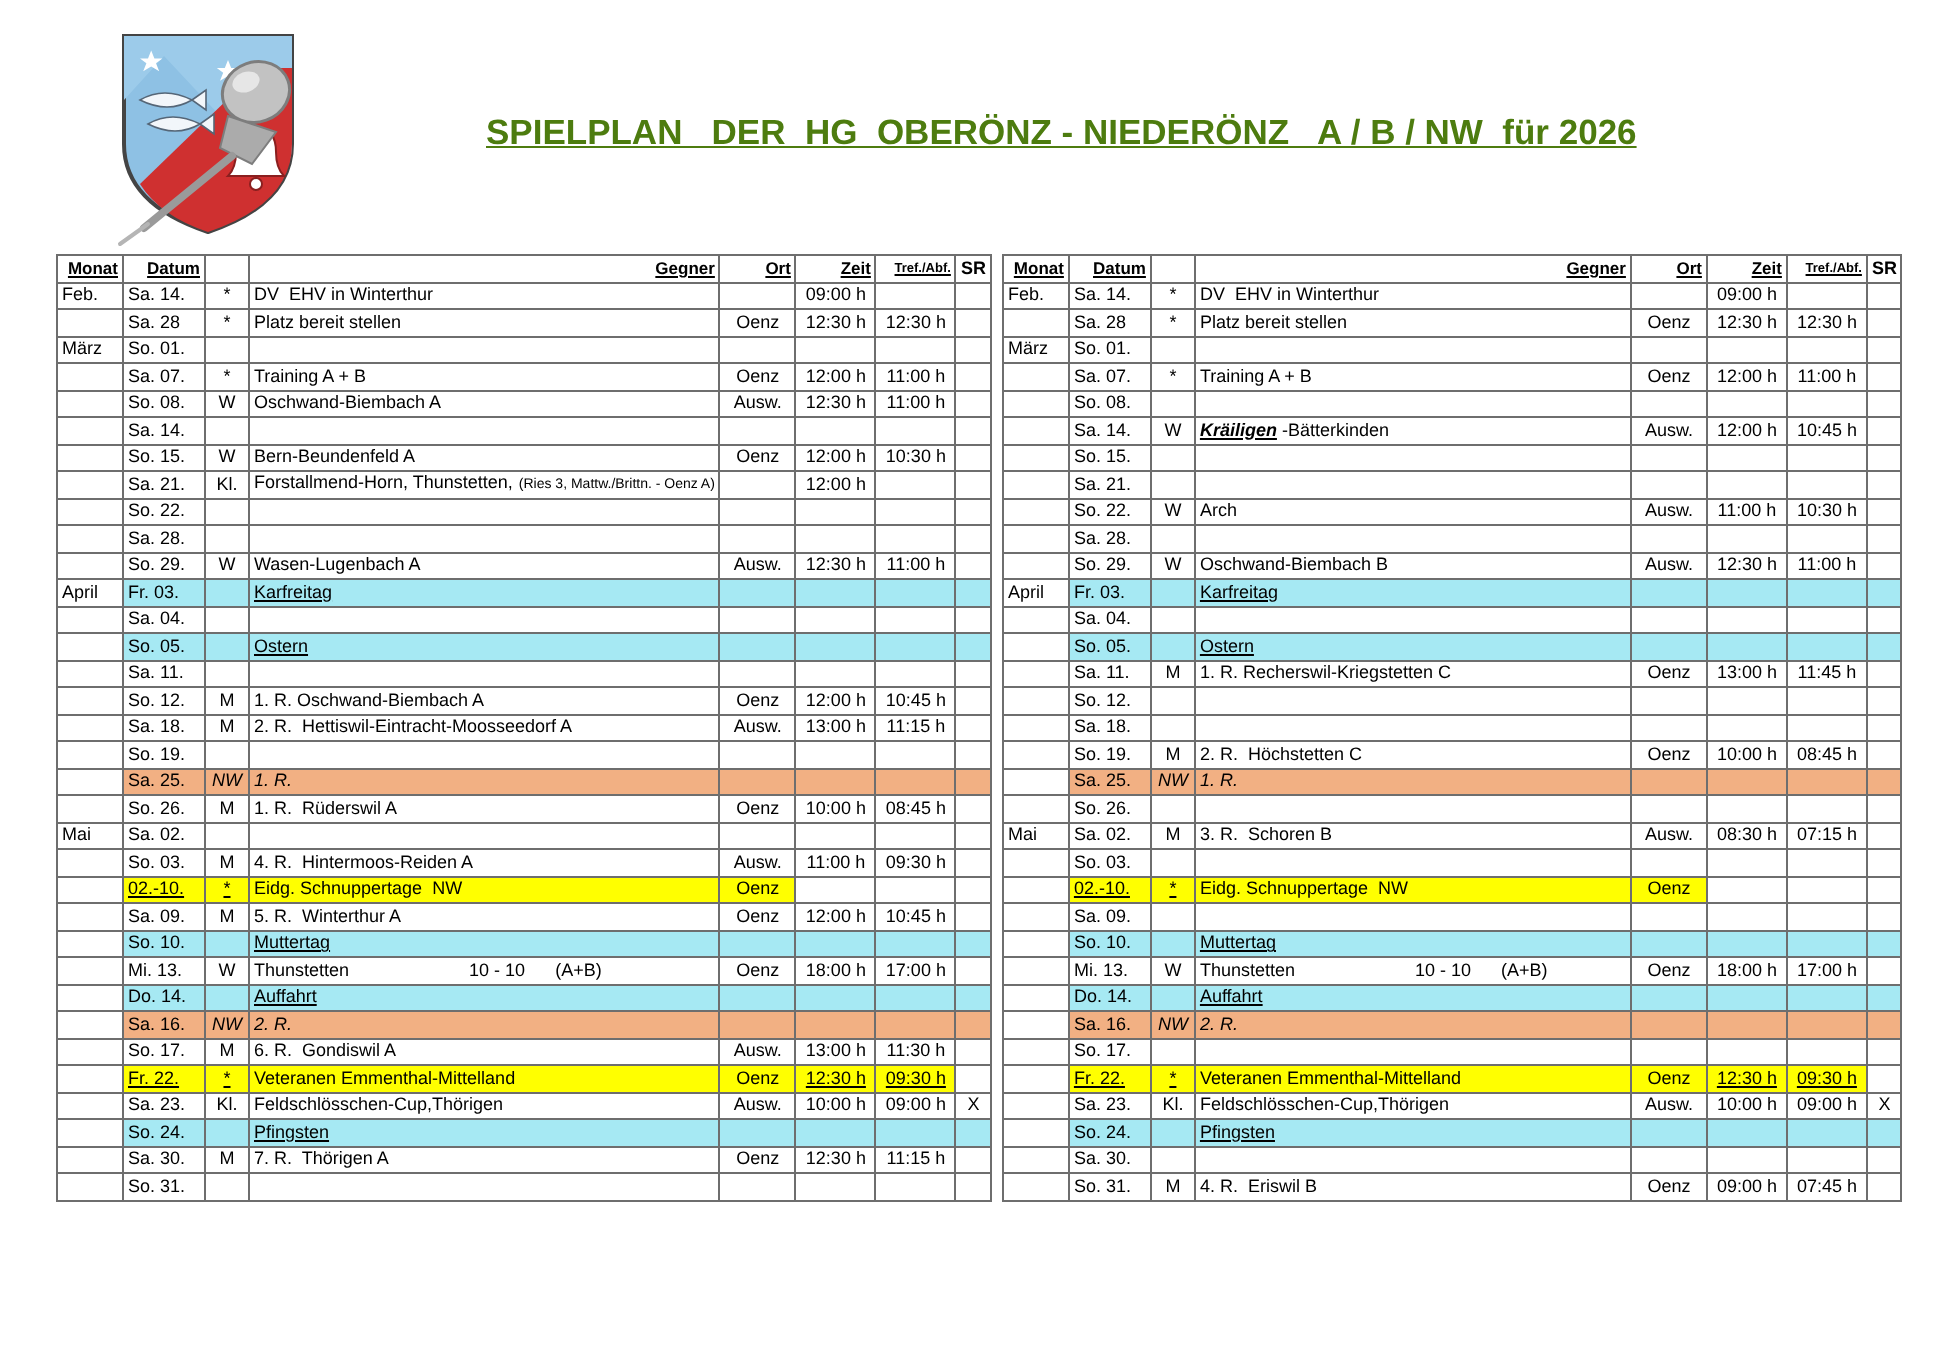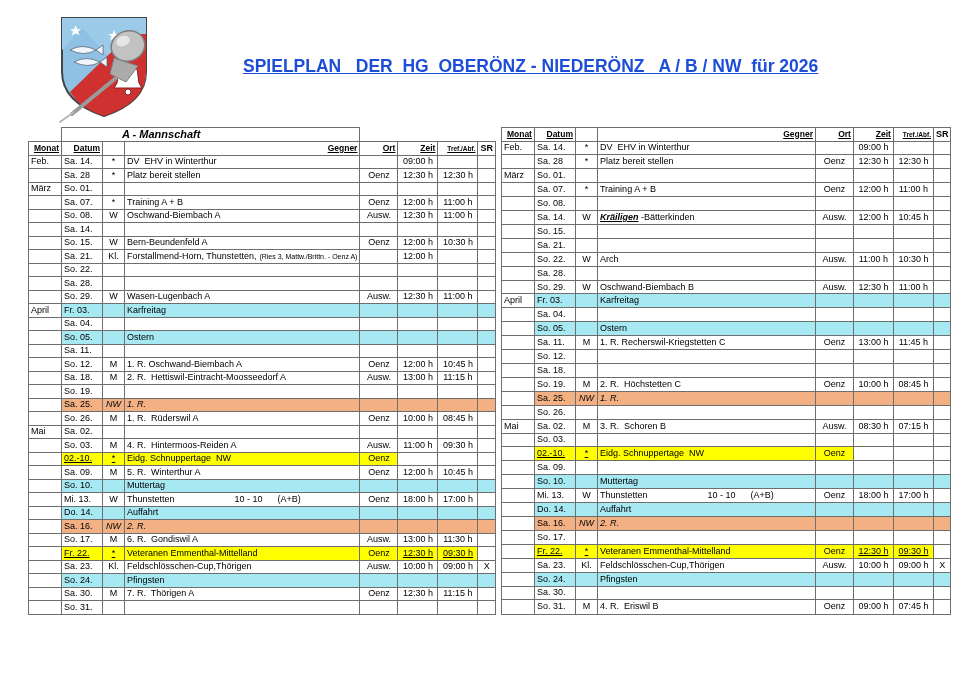--- a/index.html
+++ b/index.html
@@ -1,21 +1,21 @@
 <!DOCTYPE html>
 <html style="--holiday_bg: #a6e9f3; --nw_bg: #f2b083; --special_bg: #ffff00; --special_text: #ff0000;"><head>
 <meta charset="utf-8">
 <style>
   * { margin:0; padding:0; box-sizing:border-box; }
   html,body { width:970px; height:686px; background:#ffffff; font-family:"Liberation Sans", sans-serif; position:relative; overflow:hidden; }
 
   .page-title {
     position:absolute; left:243px; top:56px;
     font-size:17.5px; font-weight:bold; text-decoration:underline;
-    white-space:pre; color:#1d4ed8;
+    white-space:pre; color:#4d7c0f;
   }
 
   .crest { position:absolute; left:30px; top:10px; width:150px; height:114px; }
 
   .tables { position:absolute; left:28px; top:127px; display:flex; gap:5px; }
 
   table.schedule { border-collapse:collapse; table-layout:fixed; }
   .schedule td, .schedule th {
     border:1px solid #6e6e6e;
     font-size:9px; height:13.5px; line-height:11px;
@@ -40,21 +40,21 @@
   .col-ort   { width:38px; text-align:center; }
   .col-zeit  { width:40px; text-align:center; }
   .col-tref  { width:40px; text-align:center; }
   .col-sr    { width:16px; text-align:center; }
 
   td.col-code { text-align:center; }
   td.col-ort, td.col-zeit, td.col-tref, td.col-sr { text-align:center; }
 
   .bold { font-weight:bold; }
   .italic { font-style:italic; }
-  .center { text-align:left; }
+  .center { text-align:left;text-decoration:underline; }
   .red { color:var(--special_text);text-decoration:underline; }
   .bg-holiday { background:var(--holiday_bg); }
   .bg-nw { background:var(--nw_bg); }
   .bg-special { background:var(--special_bg); }
   .note { font-size:7px; margin-left:3px; }
   .em-underline { font-weight:bold; font-style:italic; text-decoration:underline; }
 </style>
 </head>
 <body>
 
@@ -85,392 +85,20 @@
     <ellipse cx="93" cy="31" rx="7" ry="5" fill="#e6e6e6" transform="rotate(-20 93 31)"></ellipse>
     <path d="M84,48 L108,56 L96,72 L80,64 z" fill="#ababab" stroke="#7d7d7d" stroke-width="1"></path>
     <line x1="86" y1="68" x2="42" y2="104" stroke="#9a9a9a" stroke-width="4" stroke-linecap="round"></line>
     <line x1="44" y1="102" x2="30" y2="112" stroke="#b5b5b5" stroke-width="2" stroke-linecap="round"></line>
   </g>
 </svg>
 
 <div class="page-title">SPIELPLAN   DER  HG  OBERÖNZ - NIEDERÖNZ   A / B / NW  für 2026</div>
 
 <div class="tables">
-
-  <table class="schedule">
-    <colgroup>
-      <col class="col-monat">
-        <col class="col-datum">
-        <col class="col-code">
-        <col class="col-gegner">
-      <col class="col-ort">
-        <col class="col-zeit">
-        <col class="col-tref">
-        <col class="col-sr">
-    </colgroup>
-    <thead>
-      <tr class="band-row">
-        <td class="noborder"></td>
-        <td class="band" colspan="3">A - Mannschaft</td>
-        <td class="noborder" colspan="4"></td>
-      </tr>
-      <tr class="head-row">
-        <th class="col-monat">Monat</th>
-        <th class="col-datum">Datum</th>
-        <th class="col-code"></th>
-        <th class="col-gegner gegner-head">Gegner</th>
-        <th class="col-ort">Ort</th>
-        <th class="col-zeit">Zeit</th>
-        <th class="col-tref tref-head">Tref./Abf.</th>
-        <th class="col-sr sr-head">SR</th>
-      </tr>
-    </thead>
-    <tbody>
-        <tr>
-          <td class="col-monat bold">Feb.</td>
-          <td class="col-datum bold">Sa. 14.</td>
-          <td class="col-code bold">*</td>
-          <td class="col-gegner"><span>DV  EHV in Winterthur</span></td>
-          <td class="col-ort"></td>
-          <td class="col-zeit bold">09:00 h</td>
-          <td class="col-tref"></td>
-          <td class="col-sr"></td>
-        </tr>
-        <tr>
-          <td class="col-monat bold"></td>
-          <td class="col-datum bold">Sa. 28</td>
-          <td class="col-code bold">*</td>
-          <td class="col-gegner"><span>Platz bereit stellen</span></td>
-          <td class="col-ort">Oenz</td>
-          <td class="col-zeit">12:30 h</td>
-          <td class="col-tref">12:30 h</td>
-          <td class="col-sr"></td>
-        </tr>
-        <tr>
-          <td class="col-monat bold">März</td>
-          <td class="col-datum bold">So. 01.</td>
-          <td class="col-code bold"></td>
-          <td class="col-gegner"><span></span></td>
-          <td class="col-ort"></td>
-          <td class="col-zeit"></td>
-          <td class="col-tref"></td>
-          <td class="col-sr"></td>
-        </tr>
-        <tr>
-          <td class="col-monat bold"></td>
-          <td class="col-datum bold">Sa. 07.</td>
-          <td class="col-code bold">*</td>
-          <td class="col-gegner"><span>Training A + B</span></td>
-          <td class="col-ort">Oenz</td>
-          <td class="col-zeit">12:00 h</td>
-          <td class="col-tref">11:00 h</td>
-          <td class="col-sr"></td>
-        </tr>
-        <tr>
-          <td class="col-monat bold"></td>
-          <td class="col-datum bold">So. 08.</td>
-          <td class="col-code bold">W</td>
-          <td class="col-gegner"><span>Oschwand-Biembach A</span></td>
-          <td class="col-ort">Ausw.</td>
-          <td class="col-zeit">12:30 h</td>
-          <td class="col-tref">11:00 h</td>
-          <td class="col-sr"></td>
-        </tr>
-        <tr>
-          <td class="col-monat bold"></td>
-          <td class="col-datum bold">Sa. 14.</td>
-          <td class="col-code bold"></td>
-          <td class="col-gegner"><span></span></td>
-          <td class="col-ort"></td>
-          <td class="col-zeit"></td>
-          <td class="col-tref"></td>
-          <td class="col-sr"></td>
-        </tr>
-        <tr>
-          <td class="col-monat bold"></td>
-          <td class="col-datum bold">So. 15.</td>
-          <td class="col-code bold">W</td>
-          <td class="col-gegner"><span>Bern-Beundenfeld A</span></td>
-          <td class="col-ort">Oenz</td>
-          <td class="col-zeit">12:00 h</td>
-          <td class="col-tref">10:30 h</td>
-          <td class="col-sr"></td>
-        </tr>
-        <tr>
-          <td class="col-monat bold"></td>
-          <td class="col-datum bold">Sa. 21.</td>
-          <td class="col-code bold">Kl.</td>
-          <td class="col-gegner"><span>Forstallmend-Horn, Thunstetten,</span><span class="note">(Ries 3, Mattw./Brittn. - Oenz A)</span></td>
-          <td class="col-ort"></td>
-          <td class="col-zeit">12:00 h</td>
-          <td class="col-tref"></td>
-          <td class="col-sr"></td>
-        </tr>
-        <tr>
-          <td class="col-monat bold"></td>
-          <td class="col-datum bold">So. 22.</td>
-          <td class="col-code bold"></td>
-          <td class="col-gegner"><span></span></td>
-          <td class="col-ort"></td>
-          <td class="col-zeit"></td>
-          <td class="col-tref"></td>
-          <td class="col-sr"></td>
-        </tr>
-        <tr>
-          <td class="col-monat bold"></td>
-          <td class="col-datum bold">Sa. 28.</td>
-          <td class="col-code bold"></td>
-          <td class="col-gegner"><span></span></td>
-          <td class="col-ort"></td>
-          <td class="col-zeit"></td>
-          <td class="col-tref"></td>
-          <td class="col-sr"></td>
-        </tr>
-        <tr>
-          <td class="col-monat bold"></td>
-          <td class="col-datum bold">So. 29.</td>
-          <td class="col-code bold">W</td>
-          <td class="col-gegner"><span>Wasen-Lugenbach A</span></td>
-          <td class="col-ort">Ausw.</td>
-          <td class="col-zeit">12:30 h</td>
-          <td class="col-tref">11:00 h</td>
-          <td class="col-sr"></td>
-        </tr>
-        <tr>
-          <td class="col-monat bold">April</td>
-          <td class="col-datum bg-holiday bold">Fr. 03.</td>
-          <td class="col-code bg-holiday bold"></td>
-          <td class="col-gegner bg-holiday center bold"><span>Karfreitag</span></td>
-          <td class="col-ort bg-holiday"></td>
-          <td class="col-zeit bg-holiday"></td>
-          <td class="col-tref bg-holiday"></td>
-          <td class="col-sr bg-holiday"></td>
-        </tr>
-        <tr>
-          <td class="col-monat bold"></td>
-          <td class="col-datum bold">Sa. 04.</td>
-          <td class="col-code bold"></td>
-          <td class="col-gegner"><span></span></td>
-          <td class="col-ort"></td>
-          <td class="col-zeit"></td>
-          <td class="col-tref"></td>
-          <td class="col-sr"></td>
-        </tr>
-        <tr>
-          <td class="col-monat bold"></td>
-          <td class="col-datum bg-holiday bold">So. 05.</td>
-          <td class="col-code bg-holiday bold"></td>
-          <td class="col-gegner bg-holiday center bold"><span>Ostern</span></td>
-          <td class="col-ort bg-holiday"></td>
-          <td class="col-zeit bg-holiday"></td>
-          <td class="col-tref bg-holiday"></td>
-          <td class="col-sr bg-holiday"></td>
-        </tr>
-        <tr>
-          <td class="col-monat bold"></td>
-          <td class="col-datum bold">Sa. 11.</td>
-          <td class="col-code bold"></td>
-          <td class="col-gegner"><span></span></td>
-          <td class="col-ort"></td>
-          <td class="col-zeit"></td>
-          <td class="col-tref"></td>
-          <td class="col-sr"></td>
-        </tr>
-        <tr>
-          <td class="col-monat bold"></td>
-          <td class="col-datum bold">So. 12.</td>
-          <td class="col-code bold">M</td>
-          <td class="col-gegner"><span>1. R. Oschwand-Biembach A</span></td>
-          <td class="col-ort">Oenz</td>
-          <td class="col-zeit">12:00 h</td>
-          <td class="col-tref">10:45 h</td>
-          <td class="col-sr"></td>
-        </tr>
-        <tr>
-          <td class="col-monat bold"></td>
-          <td class="col-datum bold">Sa. 18.</td>
-          <td class="col-code bold">M</td>
-          <td class="col-gegner"><span>2. R.  Hettiswil-Eintracht-Moosseedorf A</span></td>
-          <td class="col-ort">Ausw.</td>
-          <td class="col-zeit">13:00 h</td>
-          <td class="col-tref">11:15 h</td>
-          <td class="col-sr"></td>
-        </tr>
-        <tr>
-          <td class="col-monat bold"></td>
-          <td class="col-datum bold">So. 19.</td>
-          <td class="col-code bold"></td>
-          <td class="col-gegner"><span></span></td>
-          <td class="col-ort"></td>
-          <td class="col-zeit"></td>
-          <td class="col-tref"></td>
-          <td class="col-sr"></td>
-        </tr>
-        <tr>
-          <td class="col-monat bold"></td>
-          <td class="col-datum bg-nw bold">Sa. 25.</td>
-          <td class="col-code bg-nw bold italic">NW</td>
-          <td class="col-gegner bg-nw bold italic"><span>1. R.</span></td>
-          <td class="col-ort bg-nw"></td>
-          <td class="col-zeit bg-nw"></td>
-          <td class="col-tref bg-nw"></td>
-          <td class="col-sr bg-nw"></td>
-        </tr>
-        <tr>
-          <td class="col-monat bold"></td>
-          <td class="col-datum bold">So. 26.</td>
-          <td class="col-code bold">M</td>
-          <td class="col-gegner"><span>1. R.  Rüderswil A</span></td>
-          <td class="col-ort">Oenz</td>
-          <td class="col-zeit">10:00 h</td>
-          <td class="col-tref">08:45 h</td>
-          <td class="col-sr"></td>
-        </tr>
-        <tr>
-          <td class="col-monat bold">Mai</td>
-          <td class="col-datum bold">Sa. 02.</td>
-          <td class="col-code bold"></td>
-          <td class="col-gegner"><span></span></td>
-          <td class="col-ort"></td>
-          <td class="col-zeit"></td>
-          <td class="col-tref"></td>
-          <td class="col-sr"></td>
-        </tr>
-        <tr>
-          <td class="col-monat bold"></td>
-          <td class="col-datum bold">So. 03.</td>
-          <td class="col-code bold">M</td>
-          <td class="col-gegner"><span>4. R.  Hintermoos-Reiden A</span></td>
-          <td class="col-ort">Ausw.</td>
-          <td class="col-zeit">11:00 h</td>
-          <td class="col-tref">09:30 h</td>
-          <td class="col-sr"></td>
-        </tr>
-        <tr>
-          <td class="col-monat bold"></td>
-          <td class="col-datum bg-special bold red">02.-10.</td>
-          <td class="col-code bg-special bold red">*</td>
-          <td class="col-gegner bg-special bold"><span>Eidg. Schnuppertage  NW</span></td>
-          <td class="col-ort bg-special">Oenz</td>
-          <td class="col-zeit red"></td>
-          <td class="col-tref red"></td>
-          <td class="col-sr"></td>
-        </tr>
-        <tr>
-          <td class="col-monat bold"></td>
-          <td class="col-datum bold">Sa. 09.</td>
-          <td class="col-code bold">M</td>
-          <td class="col-gegner"><span>5. R.  Winterthur A</span></td>
-          <td class="col-ort">Oenz</td>
-          <td class="col-zeit">12:00 h</td>
-          <td class="col-tref">10:45 h</td>
-          <td class="col-sr"></td>
-        </tr>
-        <tr>
-          <td class="col-monat bold"></td>
-          <td class="col-datum bg-holiday bold">So. 10.</td>
-          <td class="col-code bg-holiday bold"></td>
-          <td class="col-gegner bg-holiday center bold"><span>Muttertag</span></td>
-          <td class="col-ort bg-holiday"></td>
-          <td class="col-zeit bg-holiday"></td>
-          <td class="col-tref bg-holiday"></td>
-          <td class="col-sr bg-holiday"></td>
-        </tr>
-        <tr>
-          <td class="col-monat bold"></td>
-          <td class="col-datum bold">Mi. 13.</td>
-          <td class="col-code bold">W</td>
-          <td class="col-gegner"><span>Thunstetten                        10 - 10      (A+B)</span></td>
-          <td class="col-ort">Oenz</td>
-          <td class="col-zeit">18:00 h</td>
-          <td class="col-tref">17:00 h</td>
-          <td class="col-sr"></td>
-        </tr>
-        <tr>
-          <td class="col-monat bold"></td>
-          <td class="col-datum bg-holiday bold">Do. 14.</td>
-          <td class="col-code bg-holiday bold"></td>
-          <td class="col-gegner bg-holiday center bold"><span>Auffahrt</span></td>
-          <td class="col-ort bg-holiday"></td>
-          <td class="col-zeit bg-holiday"></td>
-          <td class="col-tref bg-holiday"></td>
-          <td class="col-sr bg-holiday"></td>
-        </tr>
-        <tr>
-          <td class="col-monat bold"></td>
-          <td class="col-datum bg-nw bold">Sa. 16.</td>
-          <td class="col-code bg-nw bold italic">NW</td>
-          <td class="col-gegner bg-nw bold italic"><span>2. R.</span></td>
-          <td class="col-ort bg-nw"></td>
-          <td class="col-zeit bg-nw"></td>
-          <td class="col-tref bg-nw"></td>
-          <td class="col-sr bg-nw"></td>
-        </tr>
-        <tr>
-          <td class="col-monat bold"></td>
-          <td class="col-datum bold">So. 17.</td>
-          <td class="col-code bold">M</td>
-          <td class="col-gegner"><span>6. R.  Gondiswil A</span></td>
-          <td class="col-ort">Ausw.</td>
-          <td class="col-zeit">13:00 h</td>
-          <td class="col-tref">11:30 h</td>
-          <td class="col-sr"></td>
-        </tr>
-        <tr>
-          <td class="col-monat bold"></td>
-          <td class="col-datum bg-special bold red">Fr. 22.</td>
-          <td class="col-code bg-special bold red">*</td>
-          <td class="col-gegner bg-special bold"><span>Veteranen Emmenthal-Mittelland</span></td>
-          <td class="col-ort bg-special">Oenz</td>
-          <td class="col-zeit bg-special red">12:30 h</td>
-          <td class="col-tref bg-special red">09:30 h</td>
-          <td class="col-sr"></td>
-        </tr>
-        <tr>
-          <td class="col-monat bold"></td>
-          <td class="col-datum bold">Sa. 23.</td>
-          <td class="col-code bold">Kl.</td>
-          <td class="col-gegner"><span>Feldschlösschen-Cup,Thörigen</span></td>
-          <td class="col-ort">Ausw.</td>
-          <td class="col-zeit">10:00 h</td>
-          <td class="col-tref">09:00 h</td>
-          <td class="col-sr">X</td>
-        </tr>
-        <tr>
-          <td class="col-monat bold"></td>
-          <td class="col-datum bg-holiday bold">So. 24.</td>
-          <td class="col-code bg-holiday bold"></td>
-          <td class="col-gegner bg-holiday center bold"><span>Pfingsten</span></td>
-          <td class="col-ort bg-holiday"></td>
-          <td class="col-zeit bg-holiday"></td>
-          <td class="col-tref bg-holiday"></td>
-          <td class="col-sr bg-holiday"></td>
-        </tr>
-        <tr>
-          <td class="col-monat bold"></td>
-          <td class="col-datum bold">Sa. 30.</td>
-          <td class="col-code bold">M</td>
-          <td class="col-gegner"><span>7. R.  Thörigen A</span></td>
-          <td class="col-ort">Oenz</td>
-          <td class="col-zeit">12:30 h</td>
-          <td class="col-tref">11:15 h</td>
-          <td class="col-sr"></td>
-        </tr>
-        <tr>
-          <td class="col-monat bold"></td>
-          <td class="col-datum bold">So. 31.</td>
-          <td class="col-code bold"></td>
-          <td class="col-gegner"><span></span></td>
-          <td class="col-ort"></td>
-          <td class="col-zeit"></td>
-          <td class="col-tref"></td>
-          <td class="col-sr"></td>
-        </tr>
-      </tbody>
-  </table>
 
   <table class="schedule">
     <colgroup>
       <col class="col-monat">
         <col class="col-datum">
         <col class="col-code">
         <col class="col-gegner">
       <col class="col-ort">
         <col class="col-zeit">
         <col class="col-tref">
@@ -525,215 +153,215 @@
           <td class="col-code bold">*</td>
           <td class="col-gegner"><span>Training A + B</span></td>
           <td class="col-ort">Oenz</td>
           <td class="col-zeit">12:00 h</td>
           <td class="col-tref">11:00 h</td>
           <td class="col-sr"></td>
         </tr>
         <tr>
           <td class="col-monat bold"></td>
           <td class="col-datum bold">So. 08.</td>
-          <td class="col-code bold"></td>
-          <td class="col-gegner"><span></span></td>
-          <td class="col-ort"></td>
-          <td class="col-zeit"></td>
-          <td class="col-tref"></td>
+          <td class="col-code bold">W</td>
+          <td class="col-gegner"><span>Oschwand-Biembach A</span></td>
+          <td class="col-ort">Ausw.</td>
+          <td class="col-zeit">12:30 h</td>
+          <td class="col-tref">11:00 h</td>
           <td class="col-sr"></td>
         </tr>
         <tr>
           <td class="col-monat bold"></td>
           <td class="col-datum bold">Sa. 14.</td>
+          <td class="col-code bold"></td>
+          <td class="col-gegner"><span></span></td>
+          <td class="col-ort"></td>
+          <td class="col-zeit"></td>
+          <td class="col-tref"></td>
+          <td class="col-sr"></td>
+        </tr>
+        <tr>
+          <td class="col-monat bold"></td>
+          <td class="col-datum bold">So. 15.</td>
           <td class="col-code bold">W</td>
-          <td class="col-gegner"><span class="em-underline">Kräiligen</span><span> -Bätterkinden</span></td>
-          <td class="col-ort">Ausw.</td>
+          <td class="col-gegner"><span>Bern-Beundenfeld A</span></td>
+          <td class="col-ort">Oenz</td>
+          <td class="col-zeit">12:00 h</td>
+          <td class="col-tref">10:30 h</td>
+          <td class="col-sr"></td>
+        </tr>
+        <tr>
+          <td class="col-monat bold"></td>
+          <td class="col-datum bold">Sa. 21.</td>
+          <td class="col-code bold">Kl.</td>
+          <td class="col-gegner"><span>Forstallmend-Horn, Thunstetten,</span><span class="note">(Ries 3, Mattw./Brittn. - Oenz A)</span></td>
+          <td class="col-ort"></td>
+          <td class="col-zeit">12:00 h</td>
+          <td class="col-tref"></td>
+          <td class="col-sr"></td>
+        </tr>
+        <tr>
+          <td class="col-monat bold"></td>
+          <td class="col-datum bold">So. 22.</td>
+          <td class="col-code bold"></td>
+          <td class="col-gegner"><span></span></td>
+          <td class="col-ort"></td>
+          <td class="col-zeit"></td>
+          <td class="col-tref"></td>
+          <td class="col-sr"></td>
+        </tr>
+        <tr>
+          <td class="col-monat bold"></td>
+          <td class="col-datum bold">Sa. 28.</td>
+          <td class="col-code bold"></td>
+          <td class="col-gegner"><span></span></td>
+          <td class="col-ort"></td>
+          <td class="col-zeit"></td>
+          <td class="col-tref"></td>
+          <td class="col-sr"></td>
+        </tr>
+        <tr>
+          <td class="col-monat bold"></td>
+          <td class="col-datum bold">So. 29.</td>
+          <td class="col-code bold">W</td>
+          <td class="col-gegner"><span>Wasen-Lugenbach A</span></td>
+          <td class="col-ort">Ausw.</td>
+          <td class="col-zeit">12:30 h</td>
+          <td class="col-tref">11:00 h</td>
+          <td class="col-sr"></td>
+        </tr>
+        <tr>
+          <td class="col-monat bold">April</td>
+          <td class="col-datum bg-holiday bold">Fr. 03.</td>
+          <td class="col-code bg-holiday bold"></td>
+          <td class="col-gegner bg-holiday center bold"><span>Karfreitag</span></td>
+          <td class="col-ort bg-holiday"></td>
+          <td class="col-zeit bg-holiday"></td>
+          <td class="col-tref bg-holiday"></td>
+          <td class="col-sr bg-holiday"></td>
+        </tr>
+        <tr>
+          <td class="col-monat bold"></td>
+          <td class="col-datum bold">Sa. 04.</td>
+          <td class="col-code bold"></td>
+          <td class="col-gegner"><span></span></td>
+          <td class="col-ort"></td>
+          <td class="col-zeit"></td>
+          <td class="col-tref"></td>
+          <td class="col-sr"></td>
+        </tr>
+        <tr>
+          <td class="col-monat bold"></td>
+          <td class="col-datum bg-holiday bold">So. 05.</td>
+          <td class="col-code bg-holiday bold"></td>
+          <td class="col-gegner bg-holiday center bold"><span>Ostern</span></td>
+          <td class="col-ort bg-holiday"></td>
+          <td class="col-zeit bg-holiday"></td>
+          <td class="col-tref bg-holiday"></td>
+          <td class="col-sr bg-holiday"></td>
+        </tr>
+        <tr>
+          <td class="col-monat bold"></td>
+          <td class="col-datum bold">Sa. 11.</td>
+          <td class="col-code bold"></td>
+          <td class="col-gegner"><span></span></td>
+          <td class="col-ort"></td>
+          <td class="col-zeit"></td>
+          <td class="col-tref"></td>
+          <td class="col-sr"></td>
+        </tr>
+        <tr>
+          <td class="col-monat bold"></td>
+          <td class="col-datum bold">So. 12.</td>
+          <td class="col-code bold">M</td>
+          <td class="col-gegner"><span>1. R. Oschwand-Biembach A</span></td>
+          <td class="col-ort">Oenz</td>
           <td class="col-zeit">12:00 h</td>
           <td class="col-tref">10:45 h</td>
           <td class="col-sr"></td>
         </tr>
         <tr>
           <td class="col-monat bold"></td>
-          <td class="col-datum bold">So. 15.</td>
-          <td class="col-code bold"></td>
-          <td class="col-gegner"><span></span></td>
-          <td class="col-ort"></td>
-          <td class="col-zeit"></td>
-          <td class="col-tref"></td>
-          <td class="col-sr"></td>
-        </tr>
-        <tr>
-          <td class="col-monat bold"></td>
-          <td class="col-datum bold">Sa. 21.</td>
-          <td class="col-code bold"></td>
-          <td class="col-gegner"><span></span></td>
-          <td class="col-ort"></td>
-          <td class="col-zeit"></td>
-          <td class="col-tref"></td>
-          <td class="col-sr"></td>
-        </tr>
-        <tr>
-          <td class="col-monat bold"></td>
-          <td class="col-datum bold">So. 22.</td>
-          <td class="col-code bold">W</td>
-          <td class="col-gegner"><span>Arch</span></td>
-          <td class="col-ort">Ausw.</td>
-          <td class="col-zeit">11:00 h</td>
-          <td class="col-tref">10:30 h</td>
-          <td class="col-sr"></td>
-        </tr>
-        <tr>
-          <td class="col-monat bold"></td>
-          <td class="col-datum bold">Sa. 28.</td>
-          <td class="col-code bold"></td>
-          <td class="col-gegner"><span></span></td>
-          <td class="col-ort"></td>
-          <td class="col-zeit"></td>
-          <td class="col-tref"></td>
-          <td class="col-sr"></td>
-        </tr>
-        <tr>
-          <td class="col-monat bold"></td>
-          <td class="col-datum bold">So. 29.</td>
-          <td class="col-code bold">W</td>
-          <td class="col-gegner"><span>Oschwand-Biembach B</span></td>
-          <td class="col-ort">Ausw.</td>
-          <td class="col-zeit">12:30 h</td>
-          <td class="col-tref">11:00 h</td>
-          <td class="col-sr"></td>
-        </tr>
-        <tr>
-          <td class="col-monat bold">April</td>
-          <td class="col-datum bg-holiday bold">Fr. 03.</td>
-          <td class="col-code bg-holiday bold"></td>
-          <td class="col-gegner bg-holiday center bold"><span>Karfreitag</span></td>
-          <td class="col-ort bg-holiday"></td>
-          <td class="col-zeit bg-holiday"></td>
-          <td class="col-tref bg-holiday"></td>
-          <td class="col-sr bg-holiday"></td>
-        </tr>
-        <tr>
-          <td class="col-monat bold"></td>
-          <td class="col-datum bold">Sa. 04.</td>
-          <td class="col-code bold"></td>
-          <td class="col-gegner"><span></span></td>
-          <td class="col-ort"></td>
-          <td class="col-zeit"></td>
-          <td class="col-tref"></td>
-          <td class="col-sr"></td>
-        </tr>
-        <tr>
-          <td class="col-monat bold"></td>
-          <td class="col-datum bg-holiday bold">So. 05.</td>
-          <td class="col-code bg-holiday bold"></td>
-          <td class="col-gegner bg-holiday center bold"><span>Ostern</span></td>
-          <td class="col-ort bg-holiday"></td>
-          <td class="col-zeit bg-holiday"></td>
-          <td class="col-tref bg-holiday"></td>
-          <td class="col-sr bg-holiday"></td>
-        </tr>
-        <tr>
-          <td class="col-monat bold"></td>
-          <td class="col-datum bold">Sa. 11.</td>
-          <td class="col-code bold">M</td>
-          <td class="col-gegner"><span>1. R. Recherswil-Kriegstetten C</span></td>
-          <td class="col-ort">Oenz</td>
+          <td class="col-datum bold">Sa. 18.</td>
+          <td class="col-code bold">M</td>
+          <td class="col-gegner"><span>2. R.  Hettiswil-Eintracht-Moosseedorf A</span></td>
+          <td class="col-ort">Ausw.</td>
           <td class="col-zeit">13:00 h</td>
-          <td class="col-tref">11:45 h</td>
-          <td class="col-sr"></td>
-        </tr>
-        <tr>
-          <td class="col-monat bold"></td>
-          <td class="col-datum bold">So. 12.</td>
-          <td class="col-code bold"></td>
-          <td class="col-gegner"><span></span></td>
-          <td class="col-ort"></td>
-          <td class="col-zeit"></td>
-          <td class="col-tref"></td>
-          <td class="col-sr"></td>
-        </tr>
-        <tr>
-          <td class="col-monat bold"></td>
-          <td class="col-datum bold">Sa. 18.</td>
-          <td class="col-code bold"></td>
-          <td class="col-gegner"><span></span></td>
-          <td class="col-ort"></td>
-          <td class="col-zeit"></td>
-          <td class="col-tref"></td>
+          <td class="col-tref">11:15 h</td>
           <td class="col-sr"></td>
         </tr>
         <tr>
           <td class="col-monat bold"></td>
           <td class="col-datum bold">So. 19.</td>
-          <td class="col-code bold">M</td>
-          <td class="col-gegner"><span>2. R.  Höchstetten C</span></td>
-          <td class="col-ort">Oenz</td>
-          <td class="col-zeit">10:00 h</td>
-          <td class="col-tref">08:45 h</td>
+          <td class="col-code bold"></td>
+          <td class="col-gegner"><span></span></td>
+          <td class="col-ort"></td>
+          <td class="col-zeit"></td>
+          <td class="col-tref"></td>
           <td class="col-sr"></td>
         </tr>
         <tr>
           <td class="col-monat bold"></td>
           <td class="col-datum bg-nw bold">Sa. 25.</td>
           <td class="col-code bg-nw bold italic">NW</td>
           <td class="col-gegner bg-nw bold italic"><span>1. R.</span></td>
           <td class="col-ort bg-nw"></td>
           <td class="col-zeit bg-nw"></td>
           <td class="col-tref bg-nw"></td>
           <td class="col-sr bg-nw"></td>
         </tr>
         <tr>
           <td class="col-monat bold"></td>
           <td class="col-datum bold">So. 26.</td>
-          <td class="col-code bold"></td>
-          <td class="col-gegner"><span></span></td>
-          <td class="col-ort"></td>
-          <td class="col-zeit"></td>
-          <td class="col-tref"></td>
+          <td class="col-code bold">M</td>
+          <td class="col-gegner"><span>1. R.  Rüderswil A</span></td>
+          <td class="col-ort">Oenz</td>
+          <td class="col-zeit">10:00 h</td>
+          <td class="col-tref">08:45 h</td>
           <td class="col-sr"></td>
         </tr>
         <tr>
           <td class="col-monat bold">Mai</td>
           <td class="col-datum bold">Sa. 02.</td>
-          <td class="col-code bold">M</td>
-          <td class="col-gegner"><span>3. R.  Schoren B</span></td>
-          <td class="col-ort">Ausw.</td>
-          <td class="col-zeit">08:30 h</td>
-          <td class="col-tref">07:15 h</td>
+          <td class="col-code bold"></td>
+          <td class="col-gegner"><span></span></td>
+          <td class="col-ort"></td>
+          <td class="col-zeit"></td>
+          <td class="col-tref"></td>
           <td class="col-sr"></td>
         </tr>
         <tr>
           <td class="col-monat bold"></td>
           <td class="col-datum bold">So. 03.</td>
-          <td class="col-code bold"></td>
-          <td class="col-gegner"><span></span></td>
-          <td class="col-ort"></td>
-          <td class="col-zeit"></td>
-          <td class="col-tref"></td>
+          <td class="col-code bold">M</td>
+          <td class="col-gegner"><span>4. R.  Hintermoos-Reiden A</span></td>
+          <td class="col-ort">Ausw.</td>
+          <td class="col-zeit">11:00 h</td>
+          <td class="col-tref">09:30 h</td>
           <td class="col-sr"></td>
         </tr>
         <tr>
           <td class="col-monat bold"></td>
           <td class="col-datum bg-special bold red">02.-10.</td>
           <td class="col-code bg-special bold red">*</td>
           <td class="col-gegner bg-special bold"><span>Eidg. Schnuppertage  NW</span></td>
           <td class="col-ort bg-special">Oenz</td>
           <td class="col-zeit red"></td>
           <td class="col-tref red"></td>
           <td class="col-sr"></td>
         </tr>
         <tr>
           <td class="col-monat bold"></td>
           <td class="col-datum bold">Sa. 09.</td>
-          <td class="col-code bold"></td>
-          <td class="col-gegner"><span></span></td>
-          <td class="col-ort"></td>
-          <td class="col-zeit"></td>
-          <td class="col-tref"></td>
+          <td class="col-code bold">M</td>
+          <td class="col-gegner"><span>5. R.  Winterthur A</span></td>
+          <td class="col-ort">Oenz</td>
+          <td class="col-zeit">12:00 h</td>
+          <td class="col-tref">10:45 h</td>
           <td class="col-sr"></td>
         </tr>
         <tr>
           <td class="col-monat bold"></td>
           <td class="col-datum bg-holiday bold">So. 10.</td>
           <td class="col-code bg-holiday bold"></td>
           <td class="col-gegner bg-holiday center bold"><span>Muttertag</span></td>
           <td class="col-ort bg-holiday"></td>
           <td class="col-zeit bg-holiday"></td>
           <td class="col-tref bg-holiday"></td>
@@ -765,25 +393,25 @@
           <td class="col-code bg-nw bold italic">NW</td>
           <td class="col-gegner bg-nw bold italic"><span>2. R.</span></td>
           <td class="col-ort bg-nw"></td>
           <td class="col-zeit bg-nw"></td>
           <td class="col-tref bg-nw"></td>
           <td class="col-sr bg-nw"></td>
         </tr>
         <tr>
           <td class="col-monat bold"></td>
           <td class="col-datum bold">So. 17.</td>
-          <td class="col-code bold"></td>
-          <td class="col-gegner"><span></span></td>
-          <td class="col-ort"></td>
-          <td class="col-zeit"></td>
-          <td class="col-tref"></td>
+          <td class="col-code bold">M</td>
+          <td class="col-gegner"><span>6. R.  Gondiswil A</span></td>
+          <td class="col-ort">Ausw.</td>
+          <td class="col-zeit">13:00 h</td>
+          <td class="col-tref">11:30 h</td>
           <td class="col-sr"></td>
         </tr>
         <tr>
           <td class="col-monat bold"></td>
           <td class="col-datum bg-special bold red">Fr. 22.</td>
           <td class="col-code bg-special bold red">*</td>
           <td class="col-gegner bg-special bold"><span>Veteranen Emmenthal-Mittelland</span></td>
           <td class="col-ort bg-special">Oenz</td>
           <td class="col-zeit bg-special red">12:30 h</td>
           <td class="col-tref bg-special red">09:30 h</td>
@@ -805,20 +433,387 @@
           <td class="col-code bg-holiday bold"></td>
           <td class="col-gegner bg-holiday center bold"><span>Pfingsten</span></td>
           <td class="col-ort bg-holiday"></td>
           <td class="col-zeit bg-holiday"></td>
           <td class="col-tref bg-holiday"></td>
           <td class="col-sr bg-holiday"></td>
         </tr>
         <tr>
           <td class="col-monat bold"></td>
           <td class="col-datum bold">Sa. 30.</td>
+          <td class="col-code bold">M</td>
+          <td class="col-gegner"><span>7. R.  Thörigen A</span></td>
+          <td class="col-ort">Oenz</td>
+          <td class="col-zeit">12:30 h</td>
+          <td class="col-tref">11:15 h</td>
+          <td class="col-sr"></td>
+        </tr>
+        <tr>
+          <td class="col-monat bold"></td>
+          <td class="col-datum bold">So. 31.</td>
+          <td class="col-code bold"></td>
+          <td class="col-gegner"><span></span></td>
+          <td class="col-ort"></td>
+          <td class="col-zeit"></td>
+          <td class="col-tref"></td>
+          <td class="col-sr"></td>
+        </tr>
+      </tbody>
+  </table>
+
+  <table class="schedule">
+    <colgroup>
+      <col class="col-monat">
+        <col class="col-datum">
+        <col class="col-code">
+        <col class="col-gegner">
+      <col class="col-ort">
+        <col class="col-zeit">
+        <col class="col-tref">
+        <col class="col-sr">
+    </colgroup>
+    <thead>
+      <tr class="head-row">
+        <th class="col-monat">Monat</th>
+        <th class="col-datum">Datum</th>
+        <th class="col-code"></th>
+        <th class="col-gegner gegner-head">Gegner</th>
+        <th class="col-ort">Ort</th>
+        <th class="col-zeit">Zeit</th>
+        <th class="col-tref tref-head">Tref./Abf.</th>
+        <th class="col-sr sr-head">SR</th>
+      </tr>
+    </thead>
+    <tbody>
+        <tr>
+          <td class="col-monat bold">Feb.</td>
+          <td class="col-datum bold">Sa. 14.</td>
+          <td class="col-code bold">*</td>
+          <td class="col-gegner"><span>DV  EHV in Winterthur</span></td>
+          <td class="col-ort"></td>
+          <td class="col-zeit bold">09:00 h</td>
+          <td class="col-tref"></td>
+          <td class="col-sr"></td>
+        </tr>
+        <tr>
+          <td class="col-monat bold"></td>
+          <td class="col-datum bold">Sa. 28</td>
+          <td class="col-code bold">*</td>
+          <td class="col-gegner"><span>Platz bereit stellen</span></td>
+          <td class="col-ort">Oenz</td>
+          <td class="col-zeit">12:30 h</td>
+          <td class="col-tref">12:30 h</td>
+          <td class="col-sr"></td>
+        </tr>
+        <tr>
+          <td class="col-monat bold">März</td>
+          <td class="col-datum bold">So. 01.</td>
+          <td class="col-code bold"></td>
+          <td class="col-gegner"><span></span></td>
+          <td class="col-ort"></td>
+          <td class="col-zeit"></td>
+          <td class="col-tref"></td>
+          <td class="col-sr"></td>
+        </tr>
+        <tr>
+          <td class="col-monat bold"></td>
+          <td class="col-datum bold">Sa. 07.</td>
+          <td class="col-code bold">*</td>
+          <td class="col-gegner"><span>Training A + B</span></td>
+          <td class="col-ort">Oenz</td>
+          <td class="col-zeit">12:00 h</td>
+          <td class="col-tref">11:00 h</td>
+          <td class="col-sr"></td>
+        </tr>
+        <tr>
+          <td class="col-monat bold"></td>
+          <td class="col-datum bold">So. 08.</td>
+          <td class="col-code bold"></td>
+          <td class="col-gegner"><span></span></td>
+          <td class="col-ort"></td>
+          <td class="col-zeit"></td>
+          <td class="col-tref"></td>
+          <td class="col-sr"></td>
+        </tr>
+        <tr>
+          <td class="col-monat bold"></td>
+          <td class="col-datum bold">Sa. 14.</td>
+          <td class="col-code bold">W</td>
+          <td class="col-gegner"><span class="em-underline">Kräiligen</span><span> -Bätterkinden</span></td>
+          <td class="col-ort">Ausw.</td>
+          <td class="col-zeit">12:00 h</td>
+          <td class="col-tref">10:45 h</td>
+          <td class="col-sr"></td>
+        </tr>
+        <tr>
+          <td class="col-monat bold"></td>
+          <td class="col-datum bold">So. 15.</td>
+          <td class="col-code bold"></td>
+          <td class="col-gegner"><span></span></td>
+          <td class="col-ort"></td>
+          <td class="col-zeit"></td>
+          <td class="col-tref"></td>
+          <td class="col-sr"></td>
+        </tr>
+        <tr>
+          <td class="col-monat bold"></td>
+          <td class="col-datum bold">Sa. 21.</td>
+          <td class="col-code bold"></td>
+          <td class="col-gegner"><span></span></td>
+          <td class="col-ort"></td>
+          <td class="col-zeit"></td>
+          <td class="col-tref"></td>
+          <td class="col-sr"></td>
+        </tr>
+        <tr>
+          <td class="col-monat bold"></td>
+          <td class="col-datum bold">So. 22.</td>
+          <td class="col-code bold">W</td>
+          <td class="col-gegner"><span>Arch</span></td>
+          <td class="col-ort">Ausw.</td>
+          <td class="col-zeit">11:00 h</td>
+          <td class="col-tref">10:30 h</td>
+          <td class="col-sr"></td>
+        </tr>
+        <tr>
+          <td class="col-monat bold"></td>
+          <td class="col-datum bold">Sa. 28.</td>
+          <td class="col-code bold"></td>
+          <td class="col-gegner"><span></span></td>
+          <td class="col-ort"></td>
+          <td class="col-zeit"></td>
+          <td class="col-tref"></td>
+          <td class="col-sr"></td>
+        </tr>
+        <tr>
+          <td class="col-monat bold"></td>
+          <td class="col-datum bold">So. 29.</td>
+          <td class="col-code bold">W</td>
+          <td class="col-gegner"><span>Oschwand-Biembach B</span></td>
+          <td class="col-ort">Ausw.</td>
+          <td class="col-zeit">12:30 h</td>
+          <td class="col-tref">11:00 h</td>
+          <td class="col-sr"></td>
+        </tr>
+        <tr>
+          <td class="col-monat bold">April</td>
+          <td class="col-datum bg-holiday bold">Fr. 03.</td>
+          <td class="col-code bg-holiday bold"></td>
+          <td class="col-gegner bg-holiday center bold"><span>Karfreitag</span></td>
+          <td class="col-ort bg-holiday"></td>
+          <td class="col-zeit bg-holiday"></td>
+          <td class="col-tref bg-holiday"></td>
+          <td class="col-sr bg-holiday"></td>
+        </tr>
+        <tr>
+          <td class="col-monat bold"></td>
+          <td class="col-datum bold">Sa. 04.</td>
+          <td class="col-code bold"></td>
+          <td class="col-gegner"><span></span></td>
+          <td class="col-ort"></td>
+          <td class="col-zeit"></td>
+          <td class="col-tref"></td>
+          <td class="col-sr"></td>
+        </tr>
+        <tr>
+          <td class="col-monat bold"></td>
+          <td class="col-datum bg-holiday bold">So. 05.</td>
+          <td class="col-code bg-holiday bold"></td>
+          <td class="col-gegner bg-holiday center bold"><span>Ostern</span></td>
+          <td class="col-ort bg-holiday"></td>
+          <td class="col-zeit bg-holiday"></td>
+          <td class="col-tref bg-holiday"></td>
+          <td class="col-sr bg-holiday"></td>
+        </tr>
+        <tr>
+          <td class="col-monat bold"></td>
+          <td class="col-datum bold">Sa. 11.</td>
+          <td class="col-code bold">M</td>
+          <td class="col-gegner"><span>1. R. Recherswil-Kriegstetten C</span></td>
+          <td class="col-ort">Oenz</td>
+          <td class="col-zeit">13:00 h</td>
+          <td class="col-tref">11:45 h</td>
+          <td class="col-sr"></td>
+        </tr>
+        <tr>
+          <td class="col-monat bold"></td>
+          <td class="col-datum bold">So. 12.</td>
+          <td class="col-code bold"></td>
+          <td class="col-gegner"><span></span></td>
+          <td class="col-ort"></td>
+          <td class="col-zeit"></td>
+          <td class="col-tref"></td>
+          <td class="col-sr"></td>
+        </tr>
+        <tr>
+          <td class="col-monat bold"></td>
+          <td class="col-datum bold">Sa. 18.</td>
+          <td class="col-code bold"></td>
+          <td class="col-gegner"><span></span></td>
+          <td class="col-ort"></td>
+          <td class="col-zeit"></td>
+          <td class="col-tref"></td>
+          <td class="col-sr"></td>
+        </tr>
+        <tr>
+          <td class="col-monat bold"></td>
+          <td class="col-datum bold">So. 19.</td>
+          <td class="col-code bold">M</td>
+          <td class="col-gegner"><span>2. R.  Höchstetten C</span></td>
+          <td class="col-ort">Oenz</td>
+          <td class="col-zeit">10:00 h</td>
+          <td class="col-tref">08:45 h</td>
+          <td class="col-sr"></td>
+        </tr>
+        <tr>
+          <td class="col-monat bold"></td>
+          <td class="col-datum bg-nw bold">Sa. 25.</td>
+          <td class="col-code bg-nw bold italic">NW</td>
+          <td class="col-gegner bg-nw bold italic"><span>1. R.</span></td>
+          <td class="col-ort bg-nw"></td>
+          <td class="col-zeit bg-nw"></td>
+          <td class="col-tref bg-nw"></td>
+          <td class="col-sr bg-nw"></td>
+        </tr>
+        <tr>
+          <td class="col-monat bold"></td>
+          <td class="col-datum bold">So. 26.</td>
+          <td class="col-code bold"></td>
+          <td class="col-gegner"><span></span></td>
+          <td class="col-ort"></td>
+          <td class="col-zeit"></td>
+          <td class="col-tref"></td>
+          <td class="col-sr"></td>
+        </tr>
+        <tr>
+          <td class="col-monat bold">Mai</td>
+          <td class="col-datum bold">Sa. 02.</td>
+          <td class="col-code bold">M</td>
+          <td class="col-gegner"><span>3. R.  Schoren B</span></td>
+          <td class="col-ort">Ausw.</td>
+          <td class="col-zeit">08:30 h</td>
+          <td class="col-tref">07:15 h</td>
+          <td class="col-sr"></td>
+        </tr>
+        <tr>
+          <td class="col-monat bold"></td>
+          <td class="col-datum bold">So. 03.</td>
+          <td class="col-code bold"></td>
+          <td class="col-gegner"><span></span></td>
+          <td class="col-ort"></td>
+          <td class="col-zeit"></td>
+          <td class="col-tref"></td>
+          <td class="col-sr"></td>
+        </tr>
+        <tr>
+          <td class="col-monat bold"></td>
+          <td class="col-datum bg-special bold red">02.-10.</td>
+          <td class="col-code bg-special bold red">*</td>
+          <td class="col-gegner bg-special bold"><span>Eidg. Schnuppertage  NW</span></td>
+          <td class="col-ort bg-special">Oenz</td>
+          <td class="col-zeit red"></td>
+          <td class="col-tref red"></td>
+          <td class="col-sr"></td>
+        </tr>
+        <tr>
+          <td class="col-monat bold"></td>
+          <td class="col-datum bold">Sa. 09.</td>
+          <td class="col-code bold"></td>
+          <td class="col-gegner"><span></span></td>
+          <td class="col-ort"></td>
+          <td class="col-zeit"></td>
+          <td class="col-tref"></td>
+          <td class="col-sr"></td>
+        </tr>
+        <tr>
+          <td class="col-monat bold"></td>
+          <td class="col-datum bg-holiday bold">So. 10.</td>
+          <td class="col-code bg-holiday bold"></td>
+          <td class="col-gegner bg-holiday center bold"><span>Muttertag</span></td>
+          <td class="col-ort bg-holiday"></td>
+          <td class="col-zeit bg-holiday"></td>
+          <td class="col-tref bg-holiday"></td>
+          <td class="col-sr bg-holiday"></td>
+        </tr>
+        <tr>
+          <td class="col-monat bold"></td>
+          <td class="col-datum bold">Mi. 13.</td>
+          <td class="col-code bold">W</td>
+          <td class="col-gegner"><span>Thunstetten                        10 - 10      (A+B)</span></td>
+          <td class="col-ort">Oenz</td>
+          <td class="col-zeit">18:00 h</td>
+          <td class="col-tref">17:00 h</td>
+          <td class="col-sr"></td>
+        </tr>
+        <tr>
+          <td class="col-monat bold"></td>
+          <td class="col-datum bg-holiday bold">Do. 14.</td>
+          <td class="col-code bg-holiday bold"></td>
+          <td class="col-gegner bg-holiday center bold"><span>Auffahrt</span></td>
+          <td class="col-ort bg-holiday"></td>
+          <td class="col-zeit bg-holiday"></td>
+          <td class="col-tref bg-holiday"></td>
+          <td class="col-sr bg-holiday"></td>
+        </tr>
+        <tr>
+          <td class="col-monat bold"></td>
+          <td class="col-datum bg-nw bold">Sa. 16.</td>
+          <td class="col-code bg-nw bold italic">NW</td>
+          <td class="col-gegner bg-nw bold italic"><span>2. R.</span></td>
+          <td class="col-ort bg-nw"></td>
+          <td class="col-zeit bg-nw"></td>
+          <td class="col-tref bg-nw"></td>
+          <td class="col-sr bg-nw"></td>
+        </tr>
+        <tr>
+          <td class="col-monat bold"></td>
+          <td class="col-datum bold">So. 17.</td>
+          <td class="col-code bold"></td>
+          <td class="col-gegner"><span></span></td>
+          <td class="col-ort"></td>
+          <td class="col-zeit"></td>
+          <td class="col-tref"></td>
+          <td class="col-sr"></td>
+        </tr>
+        <tr>
+          <td class="col-monat bold"></td>
+          <td class="col-datum bg-special bold red">Fr. 22.</td>
+          <td class="col-code bg-special bold red">*</td>
+          <td class="col-gegner bg-special bold"><span>Veteranen Emmenthal-Mittelland</span></td>
+          <td class="col-ort bg-special">Oenz</td>
+          <td class="col-zeit bg-special red">12:30 h</td>
+          <td class="col-tref bg-special red">09:30 h</td>
+          <td class="col-sr"></td>
+        </tr>
+        <tr>
+          <td class="col-monat bold"></td>
+          <td class="col-datum bold">Sa. 23.</td>
+          <td class="col-code bold">Kl.</td>
+          <td class="col-gegner"><span>Feldschlösschen-Cup,Thörigen</span></td>
+          <td class="col-ort">Ausw.</td>
+          <td class="col-zeit">10:00 h</td>
+          <td class="col-tref">09:00 h</td>
+          <td class="col-sr">X</td>
+        </tr>
+        <tr>
+          <td class="col-monat bold"></td>
+          <td class="col-datum bg-holiday bold">So. 24.</td>
+          <td class="col-code bg-holiday bold"></td>
+          <td class="col-gegner bg-holiday center bold"><span>Pfingsten</span></td>
+          <td class="col-ort bg-holiday"></td>
+          <td class="col-zeit bg-holiday"></td>
+          <td class="col-tref bg-holiday"></td>
+          <td class="col-sr bg-holiday"></td>
+        </tr>
+        <tr>
+          <td class="col-monat bold"></td>
+          <td class="col-datum bold">Sa. 30.</td>
           <td class="col-code bold"></td>
           <td class="col-gegner"><span></span></td>
           <td class="col-ort"></td>
           <td class="col-zeit"></td>
           <td class="col-tref"></td>
           <td class="col-sr"></td>
         </tr>
         <tr>
           <td class="col-monat bold"></td>
           <td class="col-datum bold">So. 31.</td>

